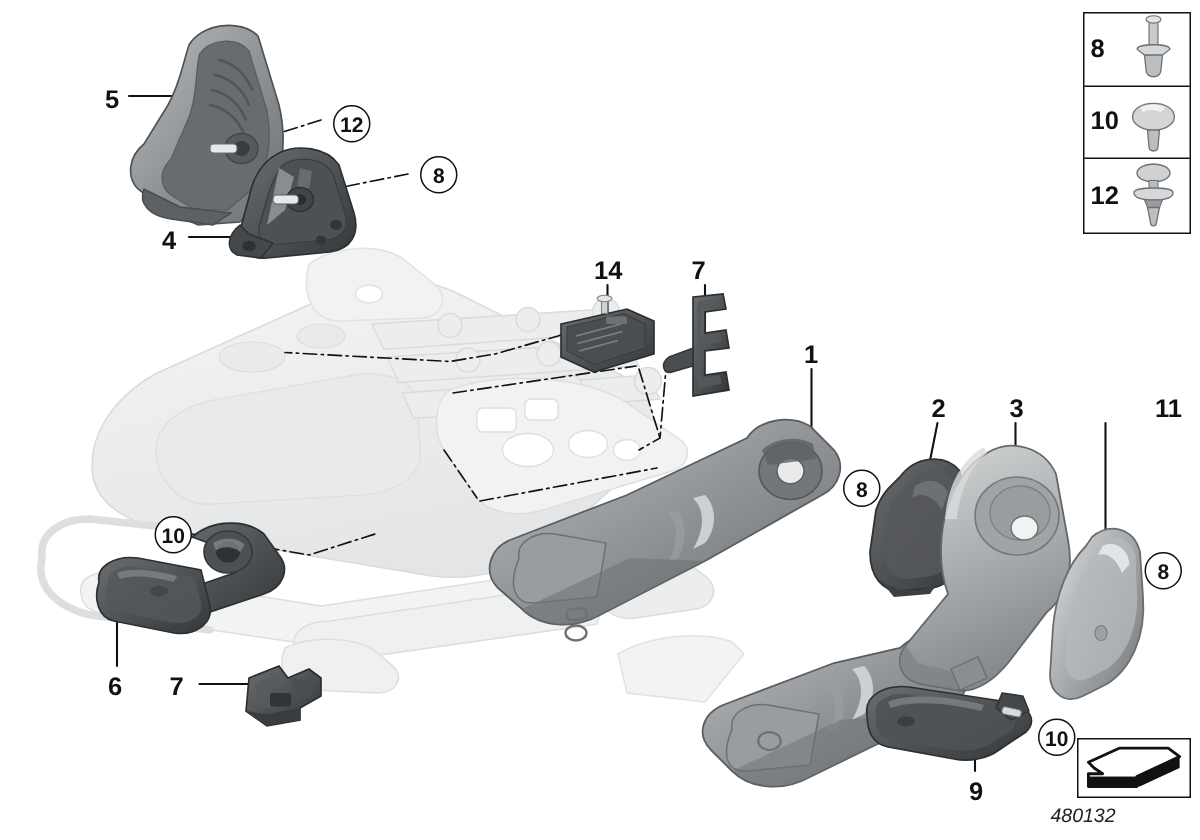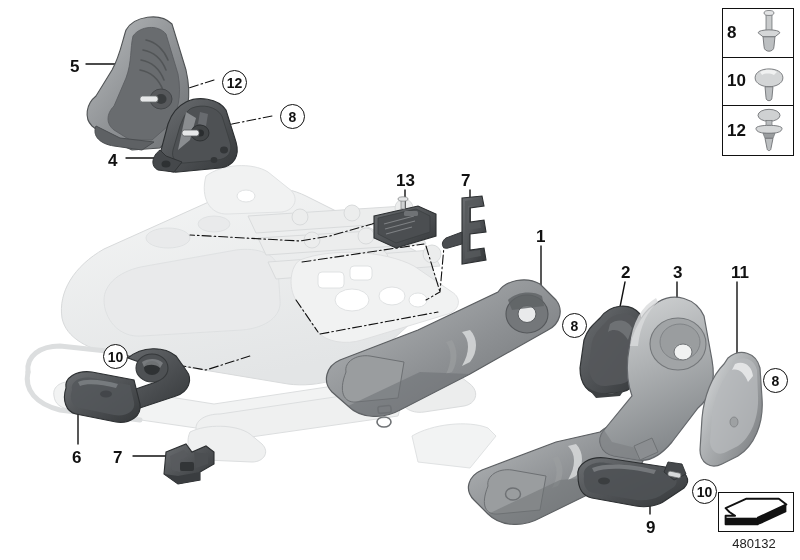--- a/index.html
+++ b/index.html
@@ -90,27 +90,28 @@
     left: 718px;
     top: 492px;
     width: 76px;
     height: 40px;
     border: 1.4px solid #111111;
     background: #ffffff;
     box-sizing: border-box;
   }
   #idcode {
     position: absolute;
-    left: 716px;
+    left: 684px;
     top: 536px;
     width: 76px;
     text-align: center;
     font-family: "Liberation Sans", sans-serif;
     font-size: 13px;
     color: #222222;
+    font-style: italic;
   }
 </style>
 </head>
 <body>
 
 <div id="diagram">
 
   <svg id="art" viewBox="0 0 800 560">
     <defs>
       <linearGradient id="gMid" x1="0" y1="0" x2="1" y2="1">
@@ -441,26 +442,26 @@
         <path d="M7,22 C7,18 33,18 33,22 C33,26 27,27 20,27 C13,27 7,26 7,22 Z" fill="#d5d7d8" stroke="#6f7275" stroke-width="0.9"></path>
         <path d="M14,27 L26,27 L24,32 L16,32 Z" fill="#9a9d9f" stroke="#6f7275" stroke-width="0.7"></path>
         <path d="M16,32 L24,32 L22,42 C22,45 18,45 18,42 Z" fill="#bcbfc1" stroke="#6f7275" stroke-width="0.9"></path>
       </svg>
     </div>
 
   </div>
 
   <span class="num-label" style="left:70px;  top:58px;">5</span>
   <span class="num-label" style="left:108px; top:152px;">4</span>
-  <span class="num-label" style="left:396px; top:172px;">13</span>
+  <span class="num-label" style="left:396px; top:172px;">14</span>
   <span class="num-label" style="left:461px; top:172px;">7</span>
   <span class="num-label" style="left:536px; top:228px;">1</span>
   <span class="num-label" style="left:621px; top:264px;">2</span>
   <span class="num-label" style="left:673px; top:264px;">3</span>
-  <span class="num-label" style="left:731px; top:264px;">11</span>
+  <span class="num-label" style="left:770px; top:264px;">11</span>
   <span class="num-label" style="left:72px;  top:449px;">6</span>
   <span class="num-label" style="left:113px; top:449px;">7</span>
   <span class="num-label" style="left:646px; top:519px;">9</span>
 
   <span class="circle-label" style="left:222px; top:70px;">12</span>
   <span class="circle-label" style="left:280px; top:104px;">8</span>
   <span class="circle-label" style="left:103px; top:344px;">10</span>
   <span class="circle-label" style="left:562px; top:313px;">8</span>
   <span class="circle-label" style="left:763px; top:368px;">8</span>
   <span class="circle-label" style="left:692px; top:479px;">10</span>

